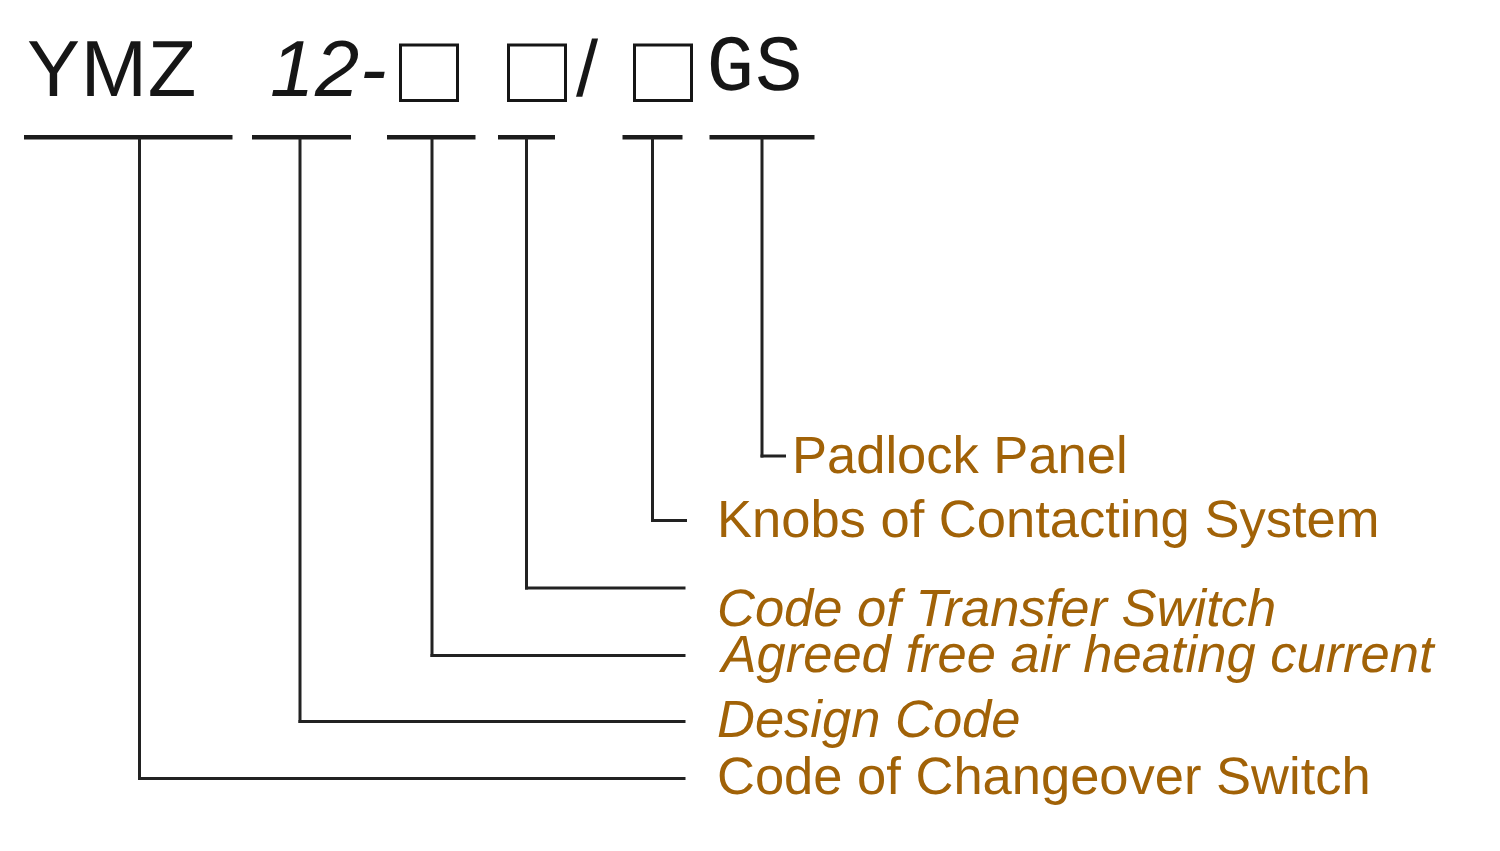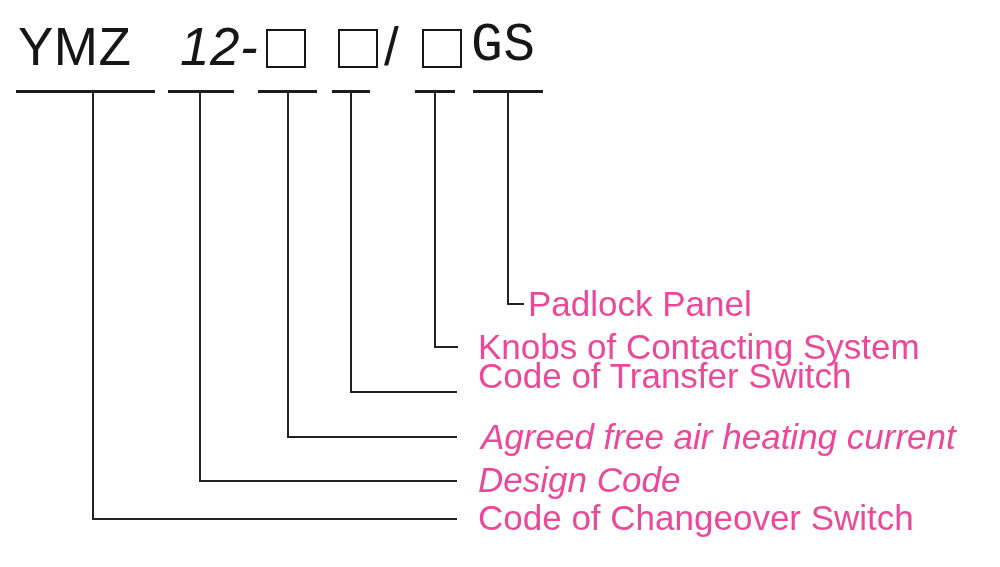--- a/index.html
+++ b/index.html
@@ -83,26 +83,26 @@
   #h-agreed     { left: 287px; top: 436px; width: 170px; }
   #h-design     { left: 199px; top: 480px; width: 258px; }
   #h-changeover { left: 92px;  top: 518px; width: 365px; }
 
   
   .lbl {
     position: absolute;
     font-size: 35px;
     line-height: 42px;
     white-space: nowrap;
-    color: #ec4899;
+    color: #a16207;
     letter-spacing: 0px;
   }
   #lbl-padlock    { left: 528px; top: 283px; }
   #lbl-knobs      { left: 478px; top: 326px; }
-  #lbl-transfer   { left: 478px; top: 355px; }
+  #lbl-transfer   { left: 478px; top: 385px; font-style: italic; }
   #lbl-agreed     { left: 481px; top: 416px; font-style: italic; }
   #lbl-design     { left: 478px; top: 459px; font-style: italic; }
   #lbl-changeover { left: 478px; top: 497px; }
 </style>
 </head>
 <body>
 
 <div class="stage">
 
   <span class="tseg" id="seg-ymz">YMZ</span>

